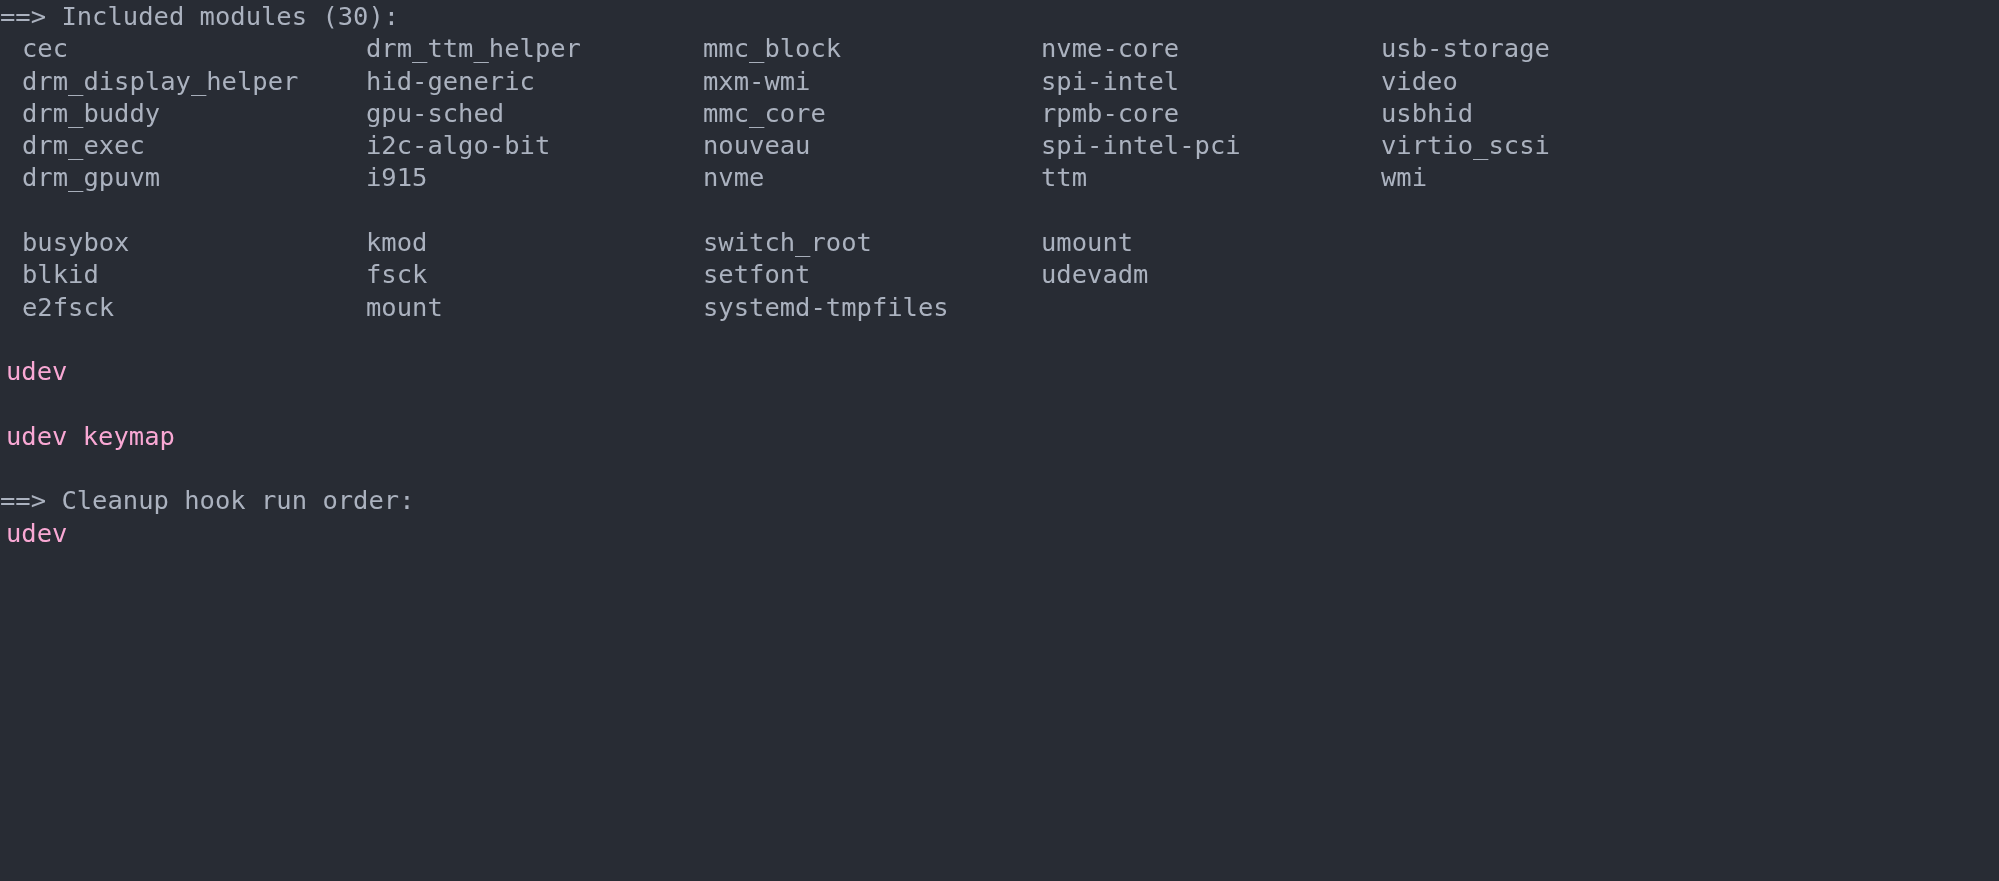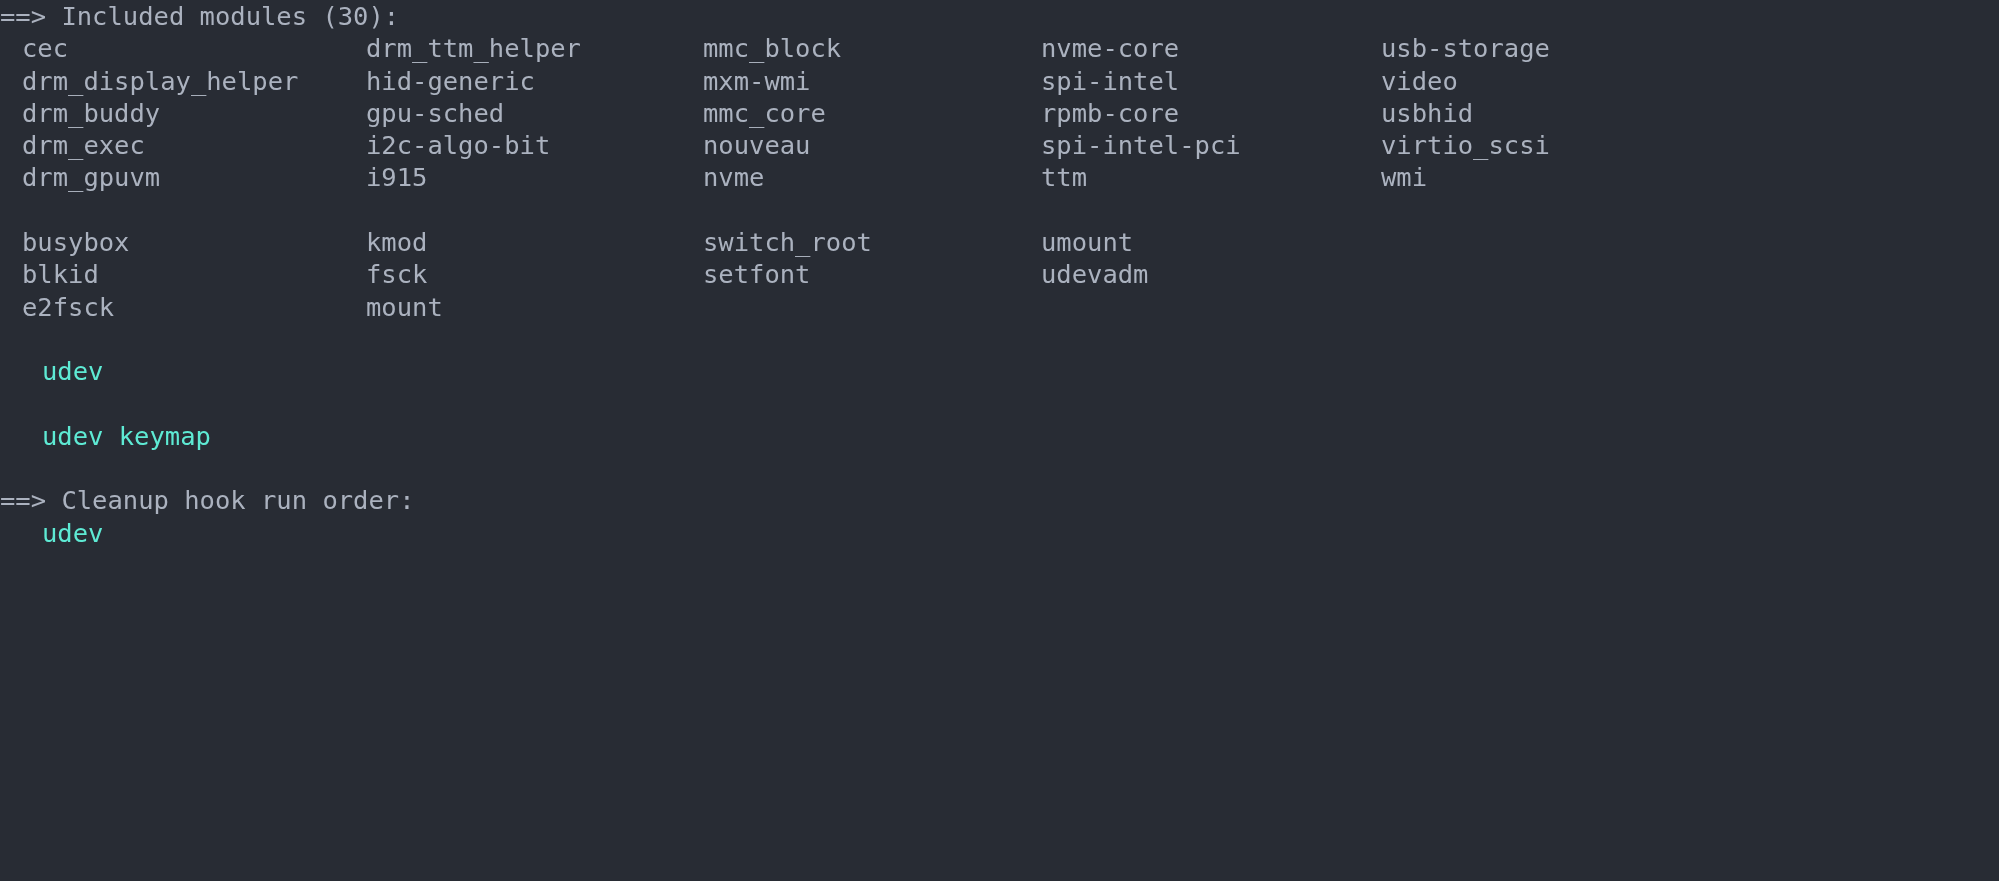--- a/index.html
+++ b/index.html
@@ -62,22 +62,21 @@
   .c1 { left: 366px; }
   .c2 { left: 703px; }
   .c3 { left: 1041px; }
   .c4 { left: 1381px; }
 
   .inline-row {
     padding-left: 6px;
     white-space: pre;
     display: block;
     height: 32.3px;
-    color: #5eead4;
-    margin-left: 36px;
+    color: #f9a8d4;
   }
 </style>
 </head>
 <body>
 
 <div class="terminal">
 
   <div class="line heading">==&gt; Included modules (30):</div>
 
   <div class="item-row">
@@ -127,20 +126,21 @@
   </div>
   <div class="item-row">
     <span class="cell c0">blkid</span>
     <span class="cell c1">fsck</span>
     <span class="cell c2">setfont</span>
     <span class="cell c3">udevadm</span>
   </div>
   <div class="item-row">
     <span class="cell c0">e2fsck</span>
     <span class="cell c1">mount</span>
+    <span class="cell c2">systemd-tmpfiles</span>
     <span class="cell c3"></span>
   </div>
 
   <div class="line blank"></div>
 
   <div class="inline-row">udev</div>
 
   <div class="line blank"></div>
 
   <div class="inline-row">udev keymap</div>

